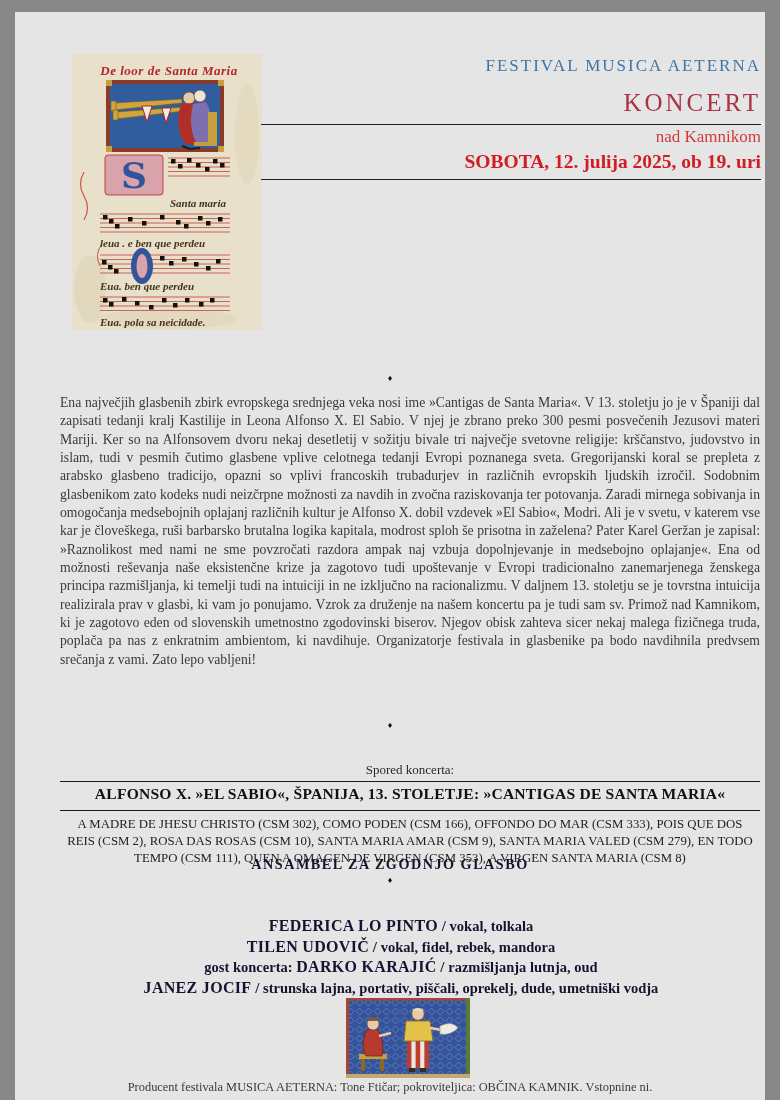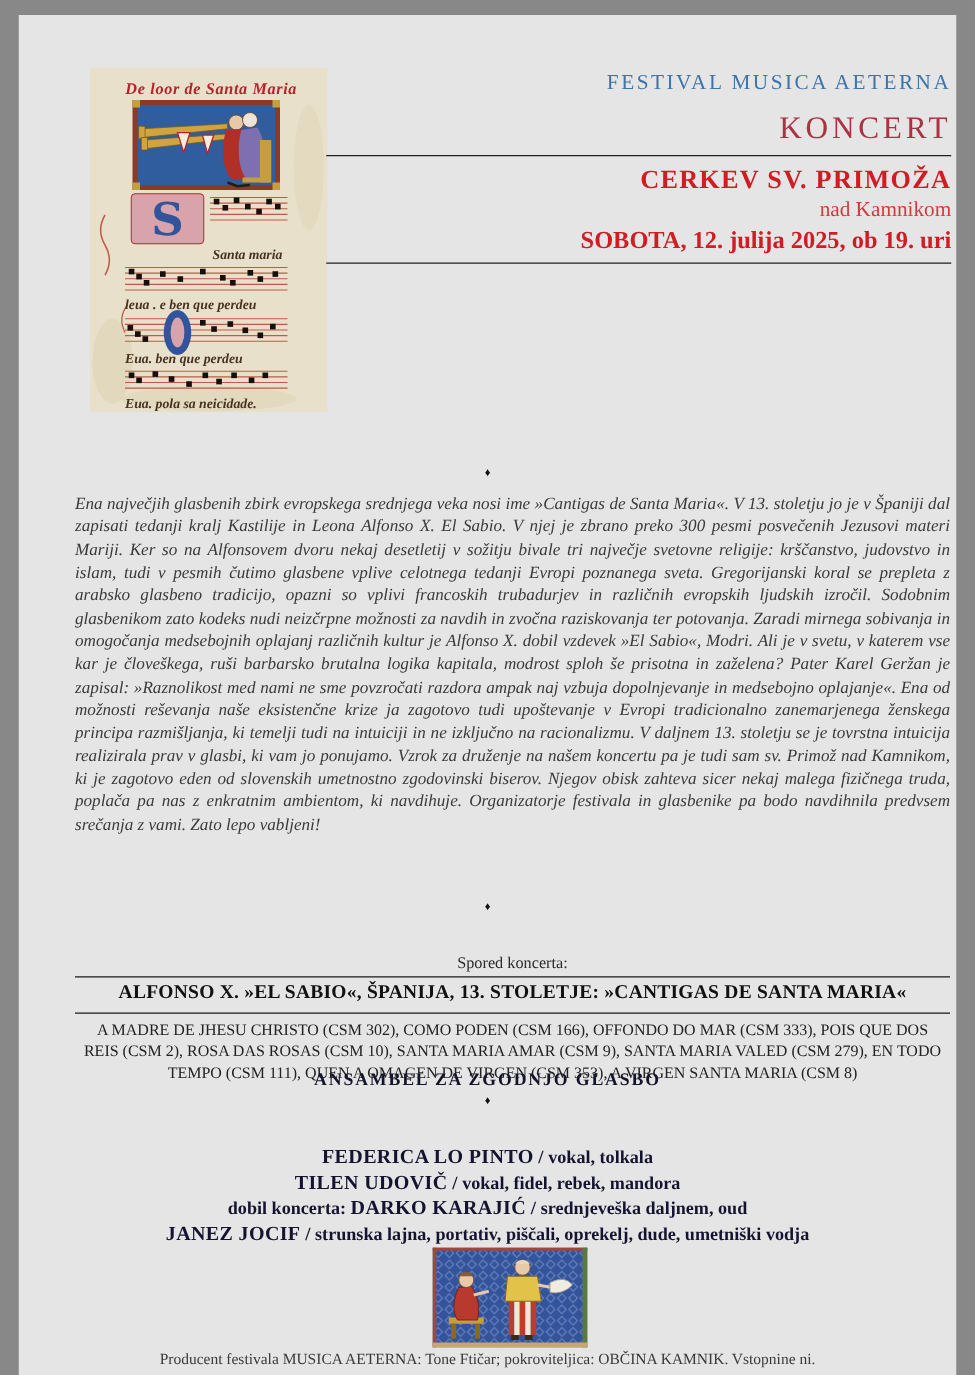--- a/index.html
+++ b/index.html
@@ -22,38 +22,38 @@
   .venue2{font-size:17px; color:#d13b3b; margin-top:2px;}
   .datetime{font-size:19.5px; font-weight:bold; color:#d11c24; margin-top:4px;}
   .hdr-rule2{margin-top:6px;}
   
   .sep{position:absolute; left:0; width:100%; text-align:center; font-size:9px; color:#111;}
   .sep-1{top:361px;}
   .sep-2{top:708px;}
   
   .intro{
     position:absolute; left:45px; top:382px; width:700px;
-    font-size:13.7px; line-height:18.35px; text-align:justify; color:#3a3a3a;font-style:italic;
+    font-size:13.7px; line-height:18.35px; text-align:justify; color:#3a3a3a;
   }
   
   .program{position:absolute; left:45px; top:750px; width:700px; text-align:center;}
   .program-heading{font-size:13px; color:#2a2a2a;}
   .prog-rule{border-top:1.6px solid #1a1a1a; margin-top:3px;}
   .composer{font-size:15.6px; font-weight:bold; color:#111; padding:3px 0 4px 0; letter-spacing:.2px;}
   .songs{font-size:12.8px; line-height:16.9px; width:694px; margin:0 auto; padding-top:5px; color:#222;}
   
   .ensemble{position:absolute; left:0; top:843px; width:100%; text-align:center;}
   .audite-logo{
     font-family:"DejaVu Serif",serif; font-size:31px; font-weight:bold;
     letter-spacing:2px; color:#101018; transform:scaleY(.92); display:inline-block;
   }
   .ensemble-name{font-size:14.2px; font-weight:bold; letter-spacing:1.5px; color:#14142a; margin-top:1px;}
   .ensemble-sep{font-size:9px; margin-top:2px; color:#111;}
   
-  .performers{position:absolute; left:0; top:904px; width:100%; text-align:center; color:#141430;}
+  .performers{position:absolute; left:0; top:904px; width:100%; text-align:center; color:#141430;padding-left:11px;}
   .performer-line{line-height:19.5px; font-weight:bold;}
   .performer-prefix{font-size:14.5px;}
   .performer-name{font-size:16px; letter-spacing:.3px;}
   .performer-sep{font-size:15px; white-space:pre;}
   .performer-roles{font-size:14.5px;}
   
   .miniature{position:absolute; left:331px; top:986px; width:124px; height:80px;}
   .footer{position:absolute; left:0; top:1068px; width:100%; text-align:center;
           font-size:12.4px; color:#3a3a3a;}
 </style>
@@ -176,21 +176,20 @@
 
     <text x="28" y="272" font-size="11" font-weight="bold" fill="#46321e" font-style="italic">Eua. pola sa neicidade.</text>
   </svg>
 
   <div class="header-text">
     <div class="festival">FESTIVAL MUSICA AETERNA</div>
     <div class="koncert">KONCERT</div>
     <div class="subtitle-wrap">
     </div>
     <div class="rule hdr-rule1"></div>
-    <div class="venue">CERKEV SV. PRIMOŽA</div>
     <div class="venue2">nad Kamnikom</div>
     <div class="datetime">SOBOTA, 12. julija 2025, ob 19. uri</div>
     <div class="rule hdr-rule2"></div>
   </div>
 
   <div class="sep sep-1">♦</div>
 
   <div class="intro">Ena največjih glasbenih zbirk evropskega srednjega veka nosi ime »Cantigas de Santa Maria«. V 13. stoletju jo je v Španiji dal zapisati tedanji kralj Kastilije in Leona Alfonso X. El Sabio. V njej je zbrano preko 300 pesmi posvečenih Jezusovi materi Mariji. Ker so na Alfonsovem dvoru nekaj desetletij v sožitju bivale tri največje svetovne religije: krščanstvo, judovstvo in islam, tudi v pesmih čutimo glasbene vplive celotnega tedanji Evropi poznanega sveta. Gregorijanski koral se prepleta z arabsko glasbeno tradicijo, opazni so vplivi francoskih trubadurjev in različnih evropskih ljudskih izročil. Sodobnim glasbenikom zato kodeks nudi neizčrpne možnosti za navdih in zvočna raziskovanja ter potovanja. Zaradi mirnega sobivanja in omogočanja medsebojnih oplajanj različnih kultur je Alfonso X. dobil vzdevek »El Sabio«, Modri. Ali je v svetu, v katerem vse kar je človeškega, ruši barbarsko brutalna logika kapitala, modrost sploh še prisotna in zaželena? Pater Karel Geržan je zapisal: »Raznolikost med nami ne sme povzročati razdora ampak naj vzbuja dopolnjevanje in medsebojno oplajanje«. Ena od možnosti reševanja naše eksistenčne krize ja zagotovo tudi upoštevanje v Evropi tradicionalno zanemarjenega ženskega principa razmišljanja, ki temelji tudi na intuiciji in ne izključno na racionalizmu. V daljnem 13. stoletju se je tovrstna intuicija realizirala prav v glasbi, ki vam jo ponujamo. Vzrok za druženje na našem koncertu pa je tudi sam sv. Primož nad Kamnikom, ki je zagotovo eden od slovenskih umetnostno zgodovinski biserov. Njegov obisk zahteva sicer nekaj malega fizičnega truda, poplača pa nas z enkratnim ambientom, ki navdihuje. Organizatorje festivala in glasbenike pa bodo navdihnila predvsem srečanja z vami. Zato lepo vabljeni!</div>
 
   <div class="sep sep-2">♦</div>
@@ -209,21 +208,21 @@
   </div>
 
   <div class="performers">
     <div class="performer-line">
       <span class="performer-prefix"></span><span class="performer-name">FEDERICA LO PINTO</span><span class="performer-sep"> / </span><span class="performer-roles">vokal, tolkala</span>
     </div>
     <div class="performer-line">
       <span class="performer-prefix"></span><span class="performer-name">TILEN UDOVIČ</span><span class="performer-sep"> / </span><span class="performer-roles">vokal, fidel, rebek, mandora</span>
     </div>
     <div class="performer-line">
-      <span class="performer-prefix">dobil koncerta: </span><span class="performer-name">DARKO KARAJIĆ</span><span class="performer-sep"> / </span><span class="performer-roles">srednjeveška daljnem, oud</span>
+      <span class="performer-prefix">gost koncerta: </span><span class="performer-name">DARKO KARAJIĆ</span><span class="performer-sep"> / </span><span class="performer-roles">razmišljanja lutnja, oud</span>
     </div>
     <div class="performer-line">
       <span class="performer-prefix"></span><span class="performer-name">JANEZ JOCIF</span><span class="performer-sep"> / </span><span class="performer-roles">strunska lajna, portativ, piščali, oprekelj, dude, umetniški vodja</span>
     </div>
   </div>
 
   <svg class="miniature" viewBox="0 0 124 80" xmlns="http://www.w3.org/2000/svg">
     <defs>
       <pattern id="diaper" width="9" height="9" patternUnits="userSpaceOnUse">
         <rect width="9" height="9" fill="#33539b"></rect>

